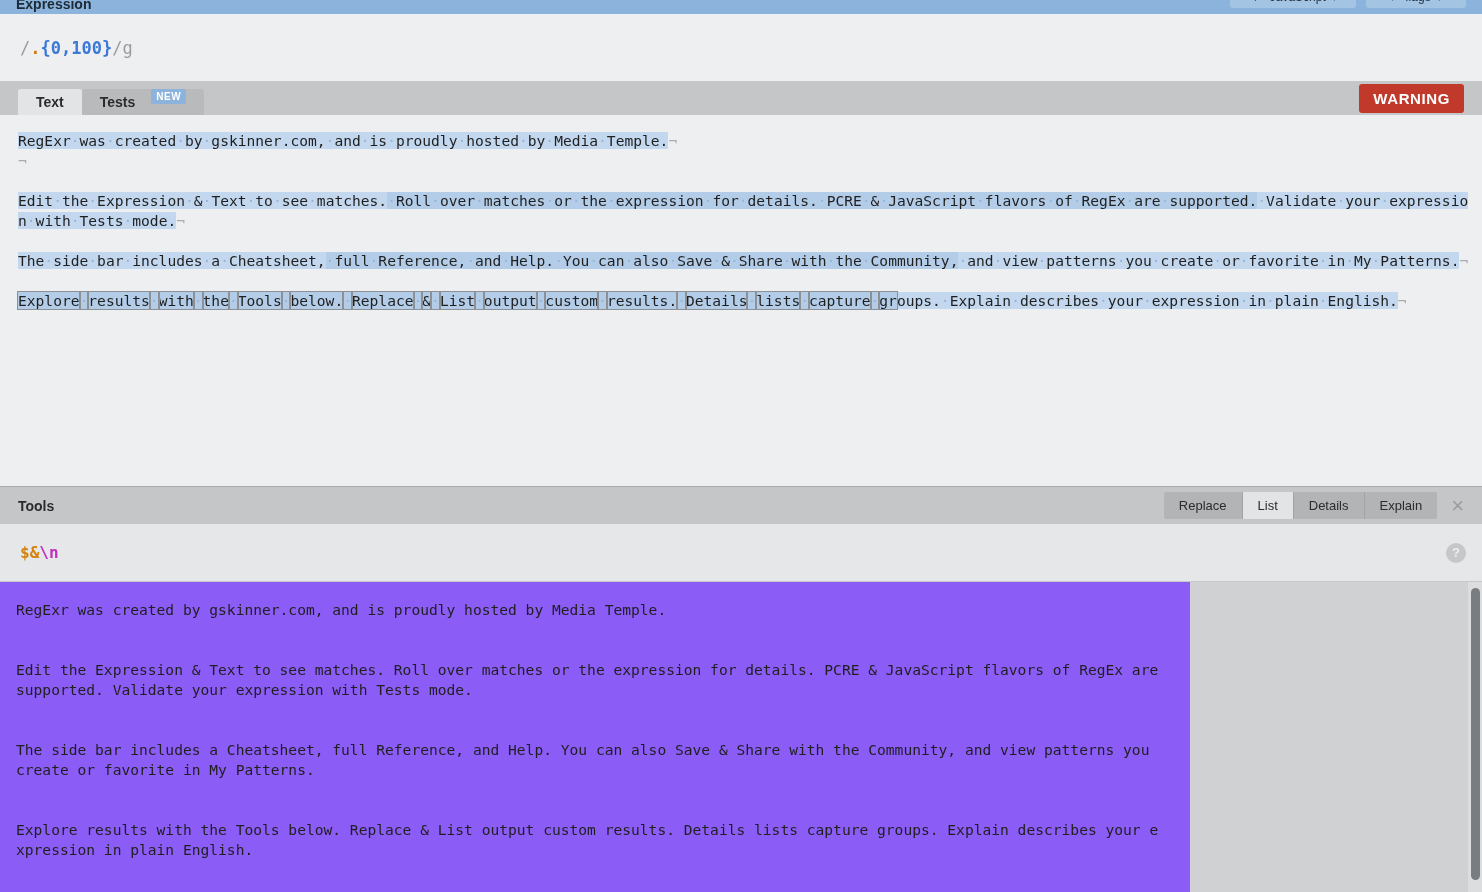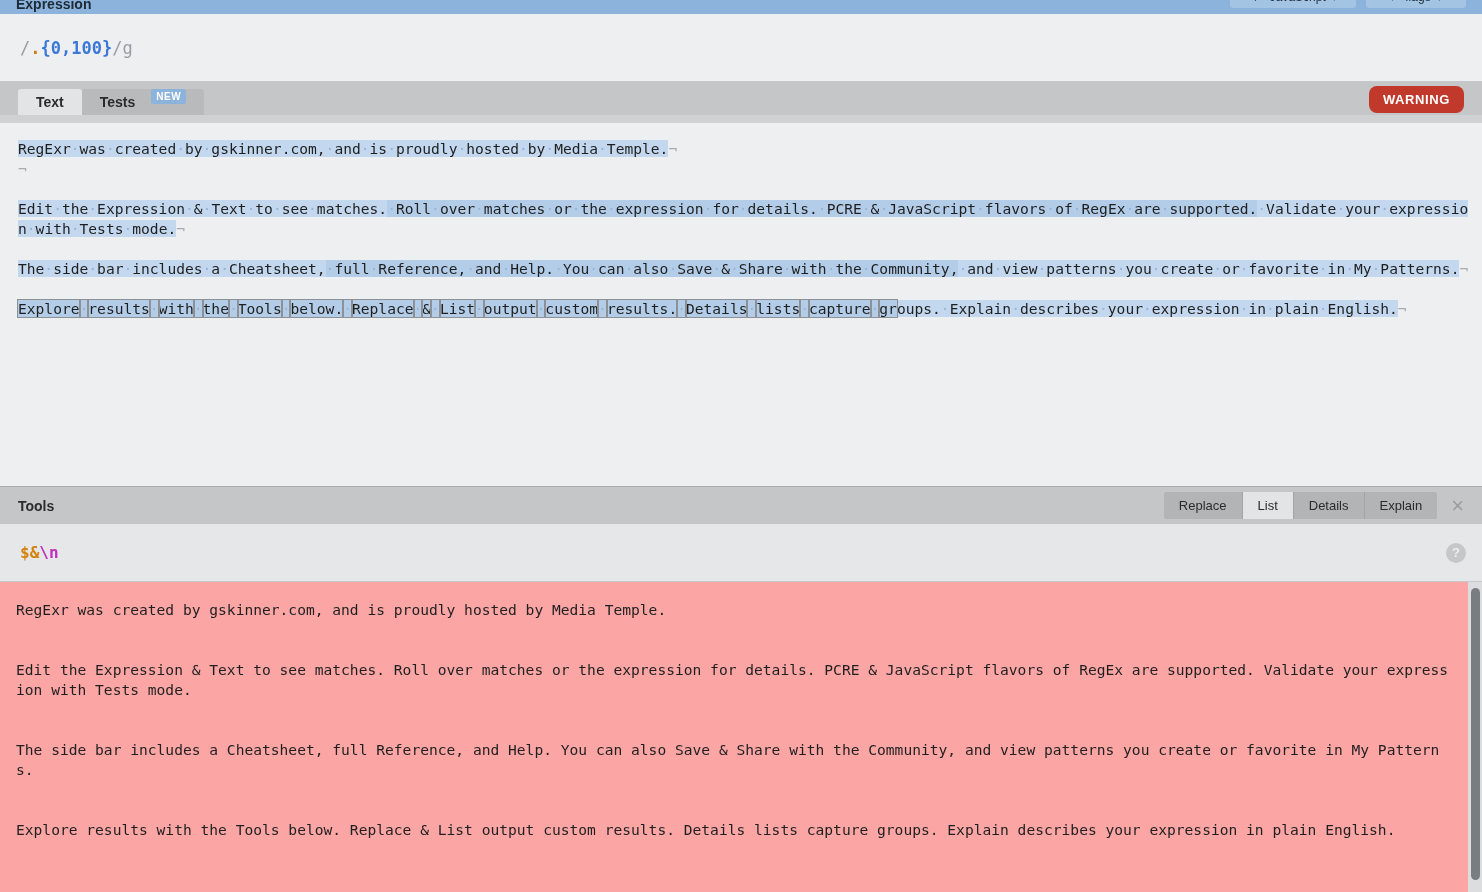--- a/index.html
+++ b/index.html
@@ -84,35 +84,34 @@
     background: #8cb3db; color: #ffffff;
     font-size: 10px; font-weight: bold;
     padding: 2px 5px; border-radius: 2px;
     margin-left: 16px;
     position: relative; top: -6px;
     letter-spacing: 0.5px;
   }
   .warning-badge {
     margin-left: auto;
     background: #c0392b; color: #ffffff;
-    font-size: 13px; font-weight: bold;
+    font-size: 15px; font-weight: bold;
     letter-spacing: 0.6px;
     padding: 6px 14px;
-    border-radius: 8px;
+    border-radius: 3px;
     margin-bottom: 2px;
   }
 
   
   .text-area {
     position: absolute; top: 115px; left: 0;
     width: 1482px; height: 371px;
     background: #eeeff0;
     padding: 16px 10px 0 18px;
     overflow: hidden;
-    margin-top: 8px;
   }
   .txt {
     font-family: "DejaVu Sans Mono", monospace;
     font-size: 14.6px;
     line-height: 20px;
     color: #1f1f1f;
     white-space: pre-wrap;
     word-break: break-all;
   }
   .m  { background: #c3d8ef; }
@@ -175,22 +174,22 @@
     margin-left: auto;
     width: 20px; height: 20px; border-radius: 50%;
     background: #c5c7c9; color: #eceeef;
     font-size: 13px; font-weight: bold;
     display: flex; align-items: center; justify-content: center;
   }
 
   
   .results {
     position: absolute; top: 582px; left: 0;
-    width: 1482px; height: 310px;
-    background: #fca5a5;
+    width: 1190px; height: 310px;
+    background: #8b5cf6;
     padding: 18px 30px 0 16px;
     overflow: hidden;
   }
   .res-txt {
     font-family: "DejaVu Sans Mono", monospace;
     font-size: 14.6px;
     line-height: 20px;
     color: #1f1f1f;
     white-space: pre-wrap;
     word-break: break-all;

